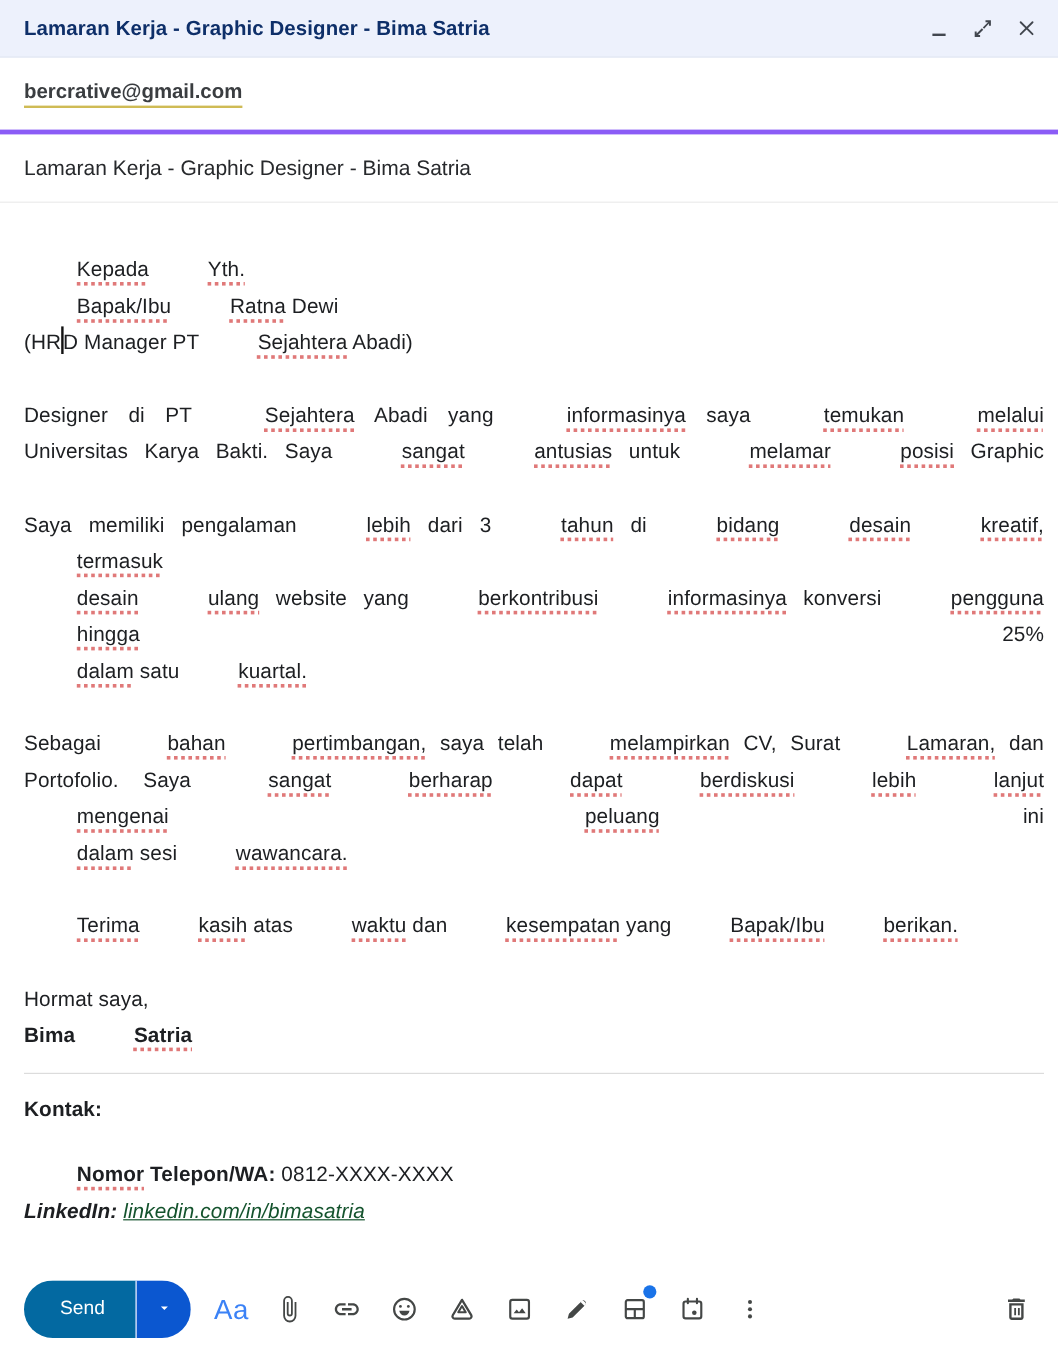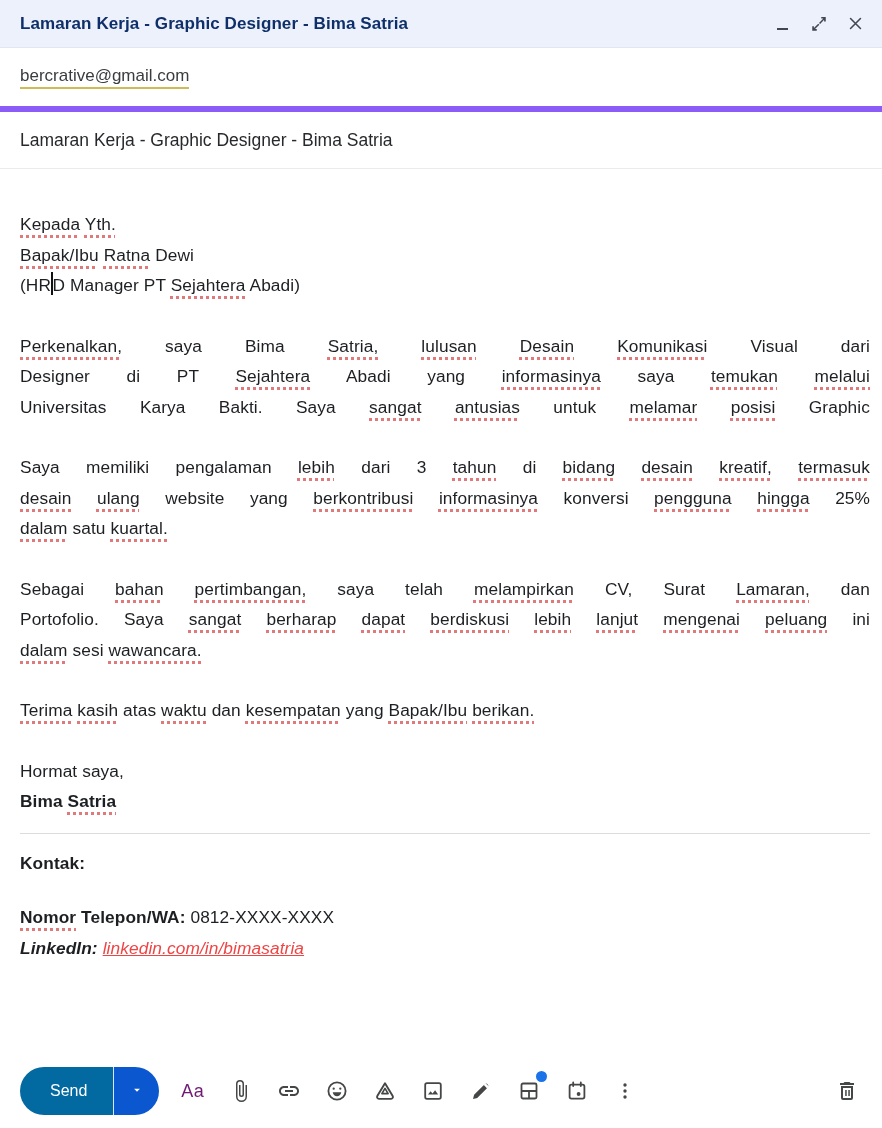--- a/index.html
+++ b/index.html
@@ -14,51 +14,51 @@
     height:48px; background:#edf1fc; border-bottom:1px solid #e2e6f2;
     display:flex; align-items:center; padding:0 14px 0 20px; flex:none;
   }
   .hdr-title { font-size:17px; font-weight:600; color:#0e2f69; letter-spacing:.1px; }
   .hdr-controls { margin-left:auto; display:flex; align-items:center; gap:10px; }
   .wbtn { width:26px; height:26px; display:flex; align-items:center; justify-content:center;
           border:none; background:transparent; cursor:pointer; color:#42474f; }
   .wbtn svg { display:block; }
   
   .row { padding:0 20px; display:flex; align-items:center; flex:none; }
-  .row-to { height:64px; border-bottom:6px solid #8b5cf6; }
+  .row-to { height:64px; border-bottom:4px solid #8b5cf6;font-weight:bold; }
   .row-subj { height:57px; border-bottom:1px solid #ebebeb; }
   .email-chip { font-size:17px; color:#3a3d40; border-bottom:2px solid #cfbb55; padding-bottom:1px; }
   .subj-text { font-size:17.5px; color:#27292c; }
   
   .msg { flex:1; overflow:hidden; padding:40px 12px 0 20px; font-size:17.3px;
          line-height:30.5px; color:#1d1f22; letter-spacing:.1px; }
   .blk { margin-bottom:30px; }
   .jline { text-align:justify; text-align-last:justify; }
   .lline { text-align:left; }
-  .sp { text-decoration:underline dotted #e07979; text-decoration-thickness:2.5px; text-underline-offset:4.5px; }
+  .sp { text-decoration:underline dotted #e07979; text-decoration-thickness:2.5px; text-underline-offset:4.5px;margin-left:44px; }
   .bold { font-weight:700; }
   .italic { font-style:italic; }
-  a.link { color:#ef4444; font-style:italic; text-decoration:underline; cursor:pointer; }
+  a.link { color:#14532d; font-style:italic; text-decoration:underline; cursor:pointer; }
   .caret { display:inline-block; width:1.5px; height:23px; background:#111; vertical-align:-4px; }
   .sig-divider { height:1px; background:#dcdcdc; margin:16px 0 14px 0; }
   .mb-small { margin-bottom:24px; }
   .mb-none { margin-bottom:0; }
   
   .ftr { flex:none; display:flex; align-items:center; padding:0 14px 12px 20px; height:62px; }
   .send-group { display:flex; height:48px; border-radius:24px; overflow:hidden; flex:none; }
   .send-main { background:#0369a1; color:#fff; border:none; font-family:inherit;
                font-size:16px; font-weight:500; padding:0 26px 0 30px; cursor:pointer; }
   .send-arrow { background:#0b57d0; border:none; border-left:1px solid rgba(255,255,255,.85);
                 width:46px; cursor:pointer; display:flex; align-items:center; justify-content:center; }
   .icons { display:flex; align-items:center; margin-left:12px; gap:5px; }
   .icon-btn { width:43px; height:43px; border-radius:50%; border:none; background:transparent;
               display:flex; align-items:center; justify-content:center; cursor:pointer;
               color:#444746; position:relative; }
   .icon-btn svg { display:block; }
-  .aa-glyph { font-size:18px; color:#701a75; letter-spacing:.5px; }
+  .aa-glyph { font-size:23px; color:#3b82f6; letter-spacing:.5px; }
   .ndot { position:absolute; top:1px; right:3px; width:11px; height:11px; border-radius:50%;
           background:#1a73e8; }
   .trash-btn { margin-left:auto; }
 </style>
 </head>
 <body>
 
 <div class="hdr">
   <span class="hdr-title">Lamaran Kerja - Graphic Designer - Bima Satria</span>
   <div class="hdr-controls">
@@ -90,21 +90,20 @@
   <span class="email-chip">bercrative@gmail.com</span>
 </div>
 
 <div class="row row-subj">
   <span class="subj-text">Lamaran Kerja - Graphic Designer - Bima Satria</span>
 </div>
 
 <div class="msg">
     <div class="blk"><span class="sp">Kepada</span><span> </span><span class="sp">Yth.</span><br><span class="sp">Bapak/Ibu</span><span> </span><span class="sp">Ratna</span><span> Dewi</span><br><span>(HR</span><span class="caret"></span><span>D Manager PT </span><span class="sp">Sejahtera</span><span> Abadi)</span></div>
     <div class="blk">
-      <div class="jline"><span class="sp">Perkenalkan,</span><span> saya Bima </span><span class="sp">Satria,</span><span> </span><span class="sp">lulusan</span><span> </span><span class="sp">Desain</span><span> </span><span class="sp">Komunikasi</span><span> Visual dari</span></div>
       <div class="jline"><span>Designer di PT </span><span class="sp">Sejahtera</span><span> Abadi yang </span><span class="sp">informasinya</span><span> saya </span><span class="sp">temukan</span><span> </span><span class="sp">melalui</span></div>
       <div class="jline"><span>Universitas Karya Bakti. Saya </span><span class="sp">sangat</span><span> </span><span class="sp">antusias</span><span> untuk </span><span class="sp">melamar</span><span> </span><span class="sp">posisi</span><span> Graphic</span></div>
     </div>
     <div class="blk">
       <div class="jline"><span>Saya memiliki pengalaman </span><span class="sp">lebih</span><span> dari 3 </span><span class="sp">tahun</span><span> di </span><span class="sp">bidang</span><span> </span><span class="sp">desain</span><span> </span><span class="sp">kreatif,</span><span> </span><span class="sp">termasuk</span></div>
       <div class="jline"><span class="sp">desain</span><span> </span><span class="sp">ulang</span><span> website yang </span><span class="sp">berkontribusi</span><span> </span><span class="sp">informasinya</span><span> konversi </span><span class="sp">pengguna</span><span> </span><span class="sp">hingga</span><span> 25%</span></div>
       <div class="lline"><span class="sp">dalam</span><span> satu </span><span class="sp">kuartal.</span></div>
     </div>
     <div class="blk">
       <div class="jline"><span>Sebagai </span><span class="sp">bahan</span><span> </span><span class="sp">pertimbangan,</span><span> saya telah </span><span class="sp">melampirkan</span><span> CV, Surat </span><span class="sp">Lamaran,</span><span> dan</span></div>

